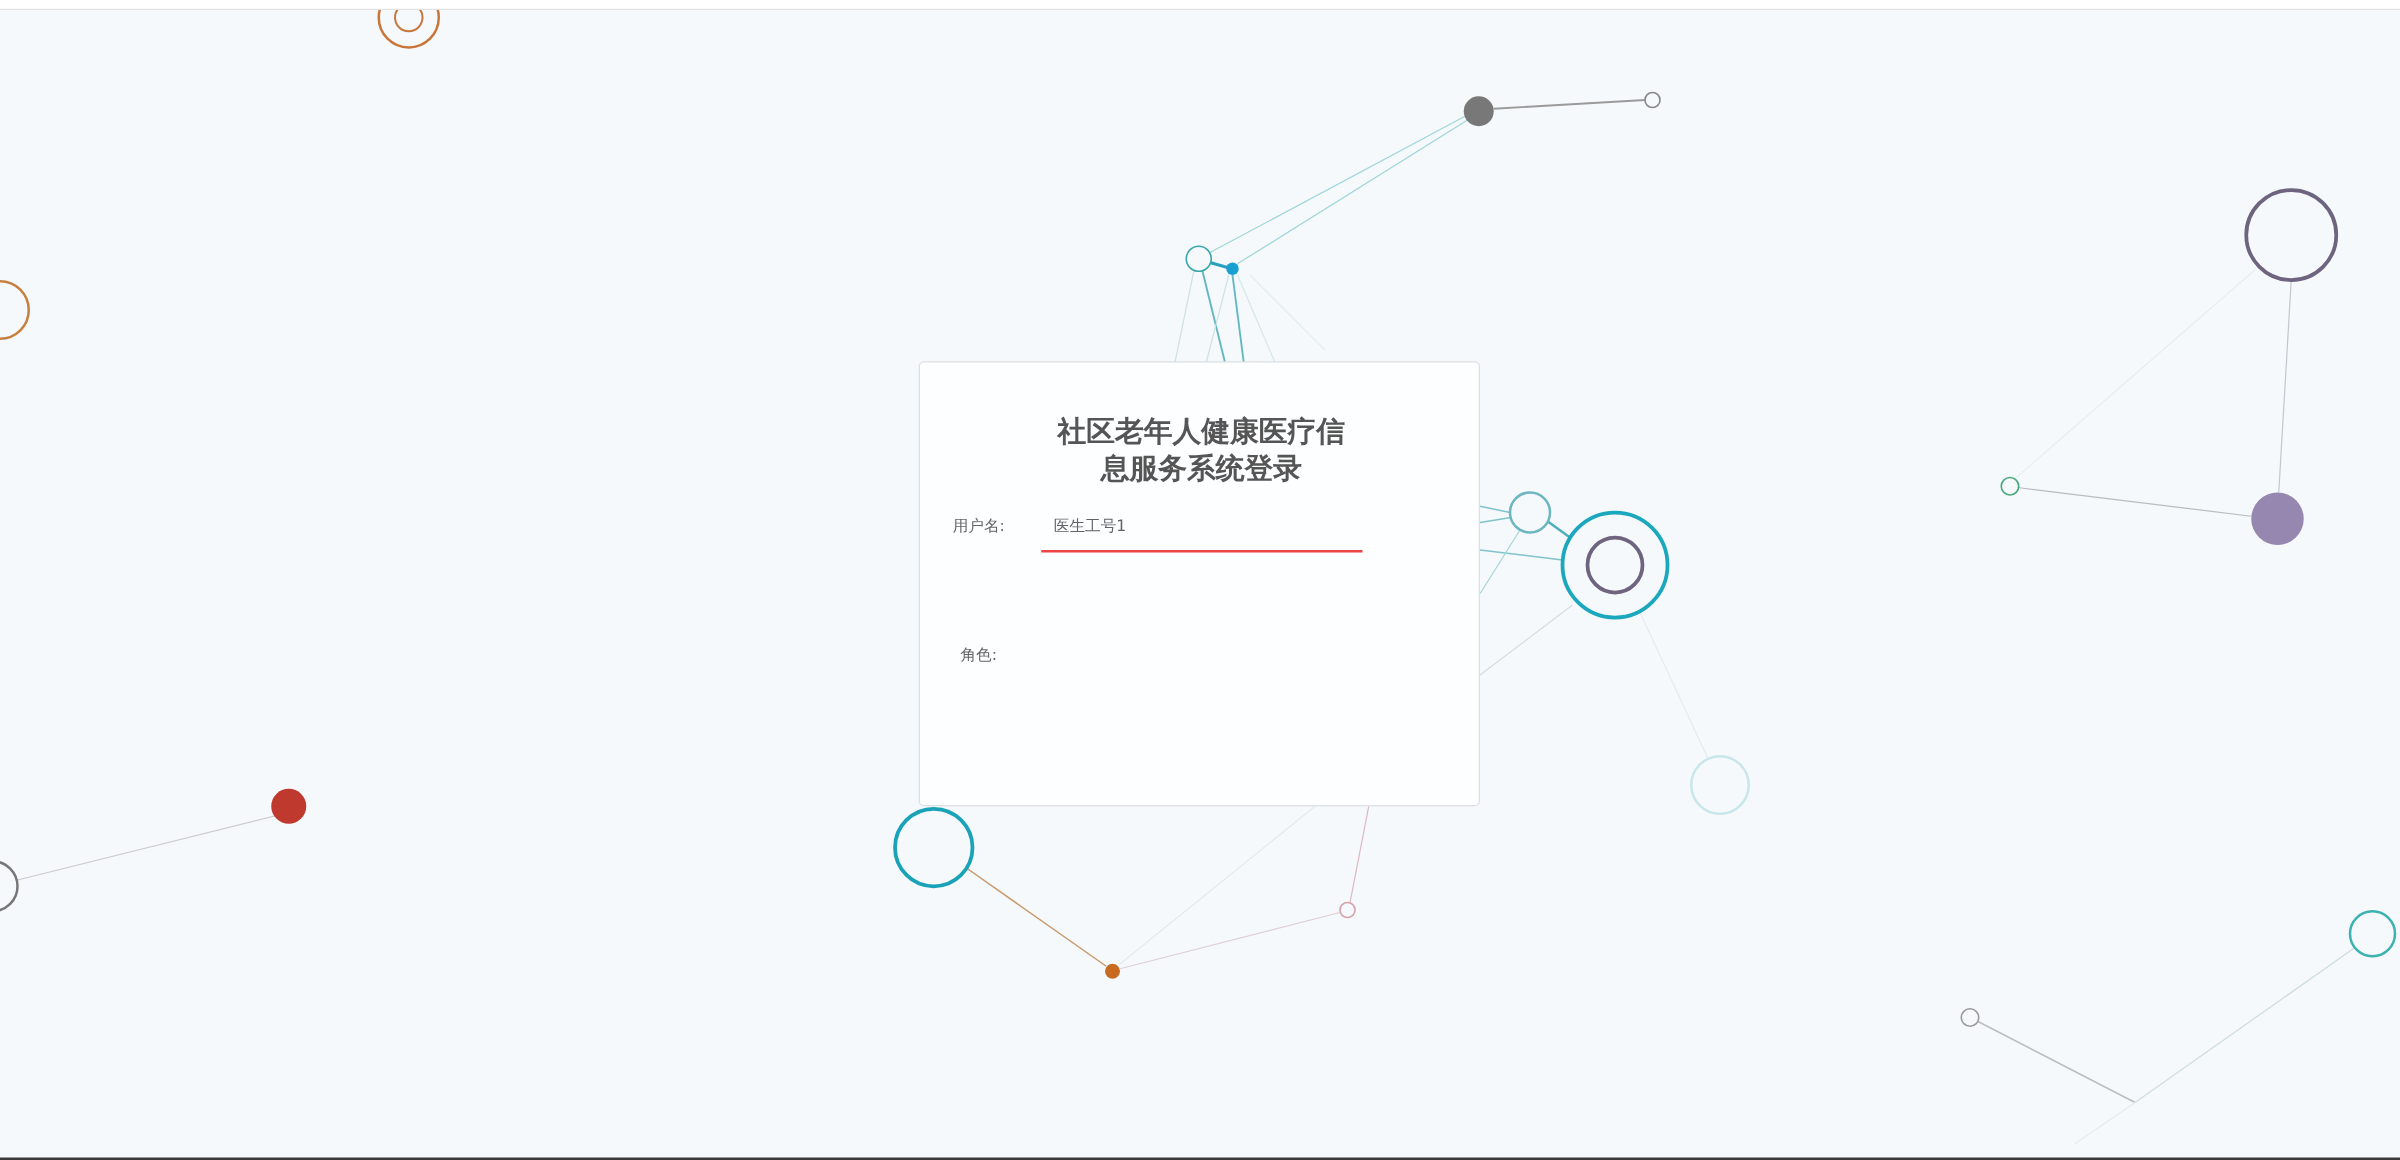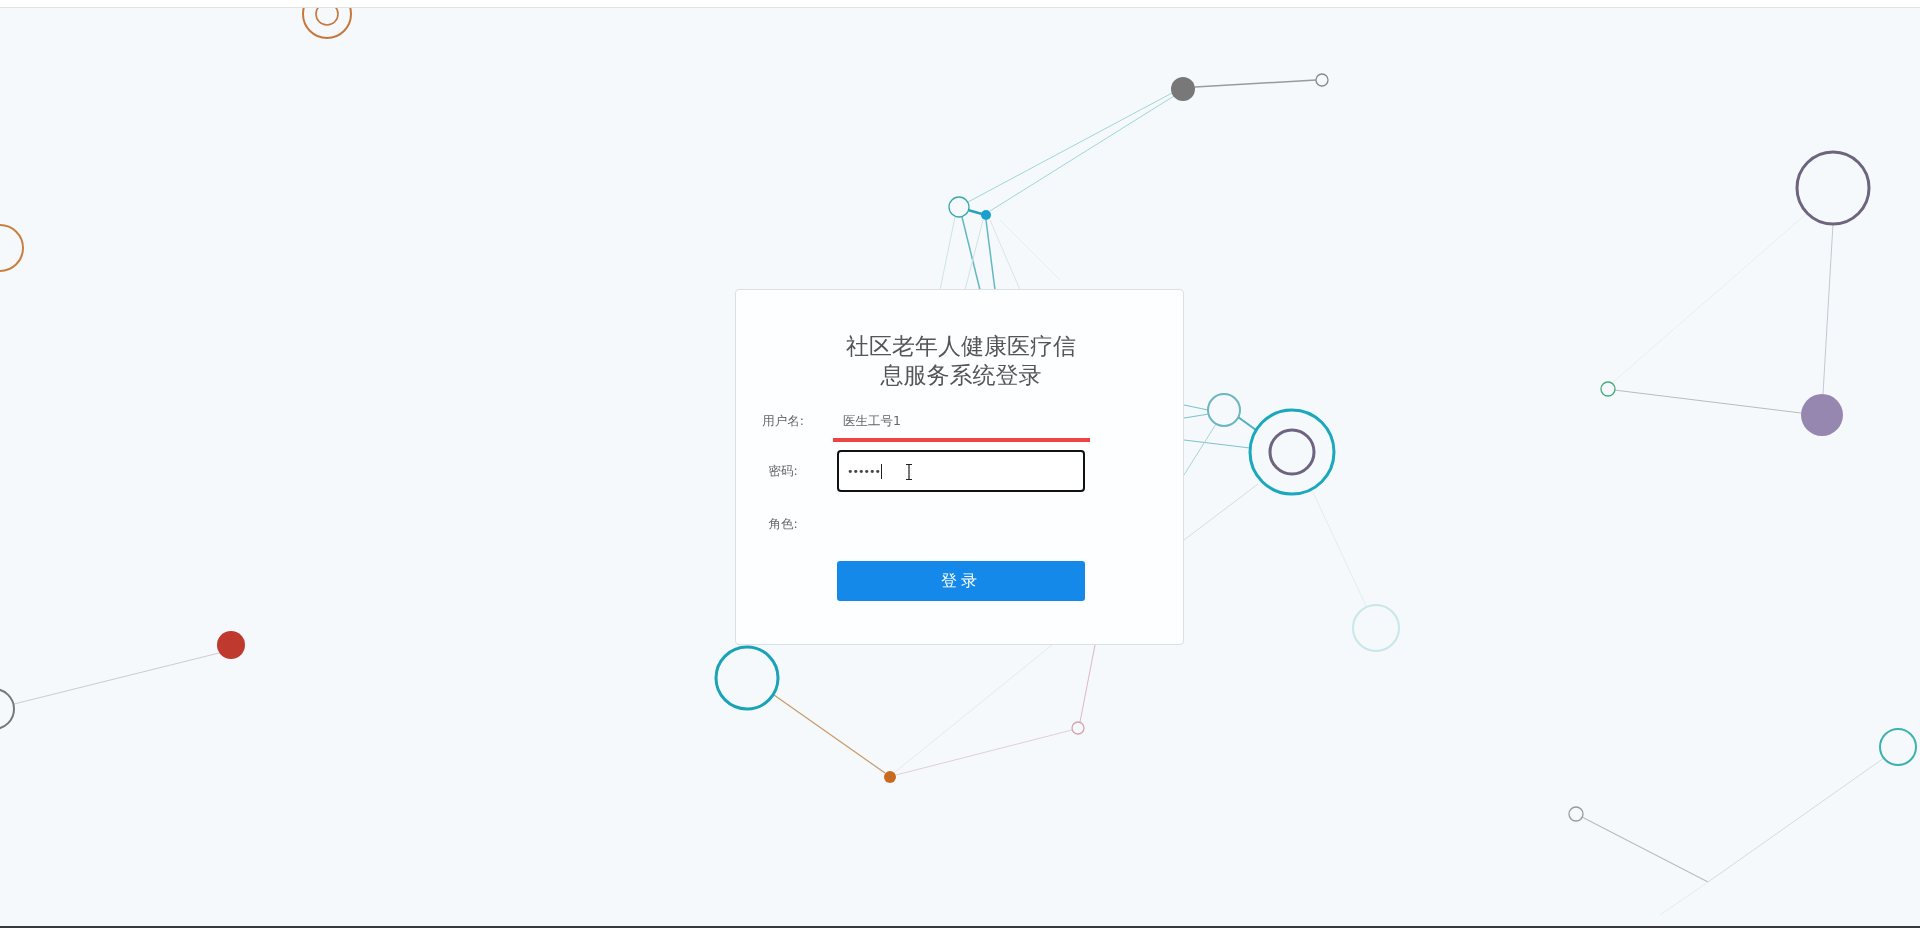--- a/index.html
+++ b/index.html
@@ -18,30 +18,30 @@
   }
   #bg { position: absolute; left: 0; top: 0; z-index: 1; }
   .card {
     position: absolute; left: 735px; top: 289px; width: 447px; height: 354px;
     background: rgba(255,255,255,0.82);
     border: 1px solid #dcdfe3; border-radius: 4px; z-index: 2;
     box-sizing: content-box;
   }
   .title {
     position: absolute; left: 100px; top: 42px; width: 250px;
-    text-align: center; font-size: 23px; line-height: 29px; color: #555555;
+    text-align: center; font-size: 23px; line-height: 29px; color: #555555; font-weight: bold;
   }
   .row { position: absolute; left: 0; width: 447px; height: 42px; }
   .row .label {
     position: absolute; left: 0; width: 94px; text-align: center;
     font-size: 12.5px; color: #666666; line-height: 42px;
   }
   .row .field {
     position: absolute; left: 97px; width: 257px; height: 42px;
-    border-bottom: 4px solid #ef4444; box-sizing: border-box;
+    border-bottom: 2px solid #ef4444; box-sizing: border-box;
     font-size: 12.5px; color: #606266; line-height: 42px; padding-left: 10px;
   }
   .row .field.focused {
     left: 101px; width: 248px; height: 42px; border: 2px solid #111111;
     border-radius: 4px; background: #ffffff; padding-left: 8px;
   }
   .pw-dots { letter-spacing: -1px; font-size: 11px; color: #444; }
   .caret { display: inline-block; width: 1px; height: 15px; background: #222; vertical-align: middle; margin-left: 1px; }
   .ibeam {
     position: absolute; left: 66px; top: 12px; width: 8px; height: 16px;
@@ -116,30 +116,20 @@
 <div class="card">
   <div class="title">社区老年人健康医疗信息服务系统登录</div>
 
   <div class="row" style="top:110px;">
     <span class="label">用户名:</span>
     <div class="field">
       <span>医生工号1</span>
     </div>
   </div>
 
-  <div class="row" style="top:160px;">
-    <span class="label">密码:</span>
-    <div class="field focused" style="line-height:38px;">
-      <span class="pw-dots">••••••</span><span class="caret"></span>
-      <svg class="ibeam" viewBox="0 0 8 16">
-        <path d="M1 0.5 H7 M4 0.5 V15.5 M1 15.5 H7" stroke="#222" stroke-width="1.2" fill="none"></path>
-      </svg>
-    </div>
-  </div>
 
   <div class="row" style="top:213px;">
     <span class="label">角色:</span>
   </div>
 
-  <button class="login-btn">登录</button>
 </div>
 
 <div class="bottombar"></div>
 
 </body></html>

